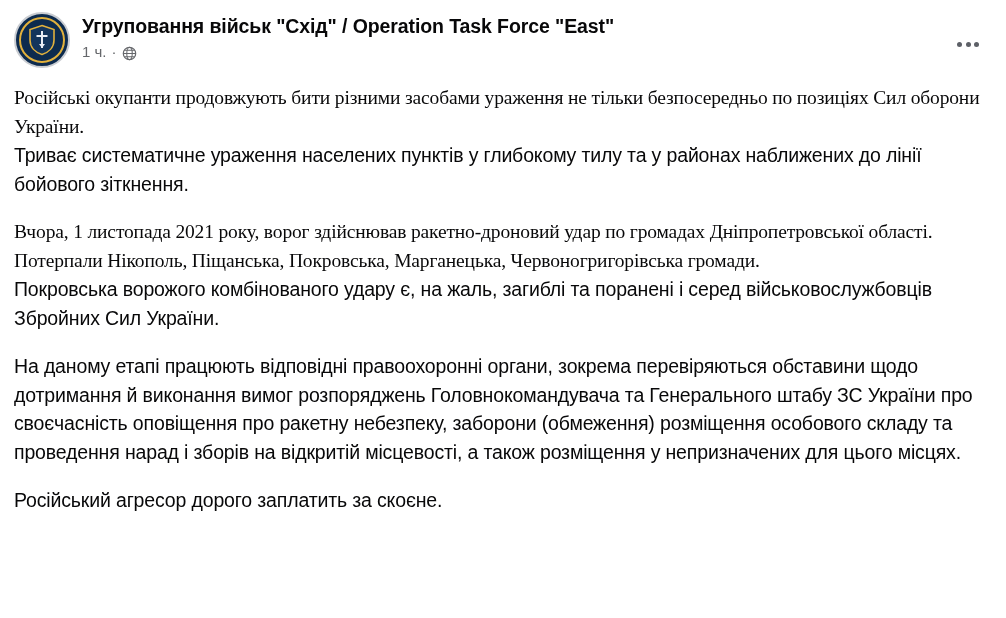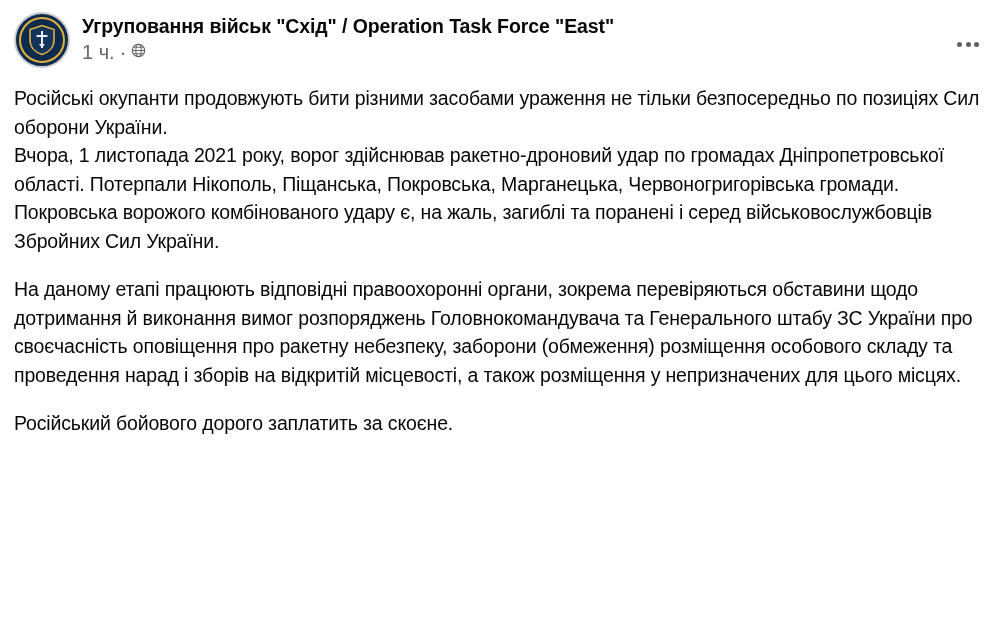--- a/index.html
+++ b/index.html
@@ -66,23 +66,23 @@
   .page-name {
     font-size: 19.5px;
     font-weight: bold;
     line-height: 24px;
     color: #080809;
     letter-spacing: -0.1px;
     white-space: nowrap;
   }
   .meta-row {
     display: flex;
-    align-items: flex-start;
+    align-items: flex-end;
     margin-top: 5px;
-    font-size: 20px;
+    font-size: 15px;
     color: #65676b;
     line-height: 18px;
   }
   .meta-sep {
     margin: 0 5px;
     color: #65676b;
   }
   .globe-icon {
     display: inline-flex;
     align-items: center;
@@ -120,20 +120,21 @@
     letter-spacing: -0.15px;
   }
   .post-body p {
     margin: 0 0 20px 0;
   }
   .post-body p:last-child {
     margin-bottom: 0;
   }
   .post-body .tight {
     margin-bottom: 0;
+    font-family: Liberation Serif, serif;
   }
 </style>
 </head>
 <body>
 
 <div class="post">
 
   <div class="post-header">
 
     <div class="avatar">
@@ -165,19 +166,20 @@
 
     <div class="more-button">
       <span class="dot"></span>
       <span class="dot"></span>
       <span class="dot"></span>
     </div>
   </div>
 
   <div class="post-body">
     <p class="tight">Російські окупанти продовжують бити різними засобами ураження не тільки безпосередньо по позиціях Сил оборони України.</p>
+    <p>Триває систематичне ураження населених пунктів у глибокому тилу та у районах наближених до лінії бойового зіткнення.</p>
     <p class="tight">Вчора, 1 листопада 2021 року, ворог здійснював ракетно-дроновий удар по громадах Дніпропетровської області. Потерпали Нікополь, Піщанська, Покровська, Марганецька, Червоногригорівська громади.</p>
     <p> Покровська ворожого комбінованого удару є, на жаль, загиблі та поранені і серед військовослужбовців Збройних Сил України.</p>
     <p>На даному етапі працюють відповідні правоохоронні органи, зокрема перевіряються обставини щодо дотримання й виконання вимог розпоряджень Головнокомандувача та Генерального штабу ЗС України про своєчасність оповіщення про ракетну небезпеку, заборони (обмеження) розміщення особового складу та проведення нарад і зборів на відкритій місцевості, а також розміщення у непризначених для цього місцях.</p>
-    <p>Російський бойового дорого заплатить за скоєне.</p>
+    <p>Російський агресор дорого заплатить за скоєне.</p>
   </div>
 
 </div>
 
 </body></html>

